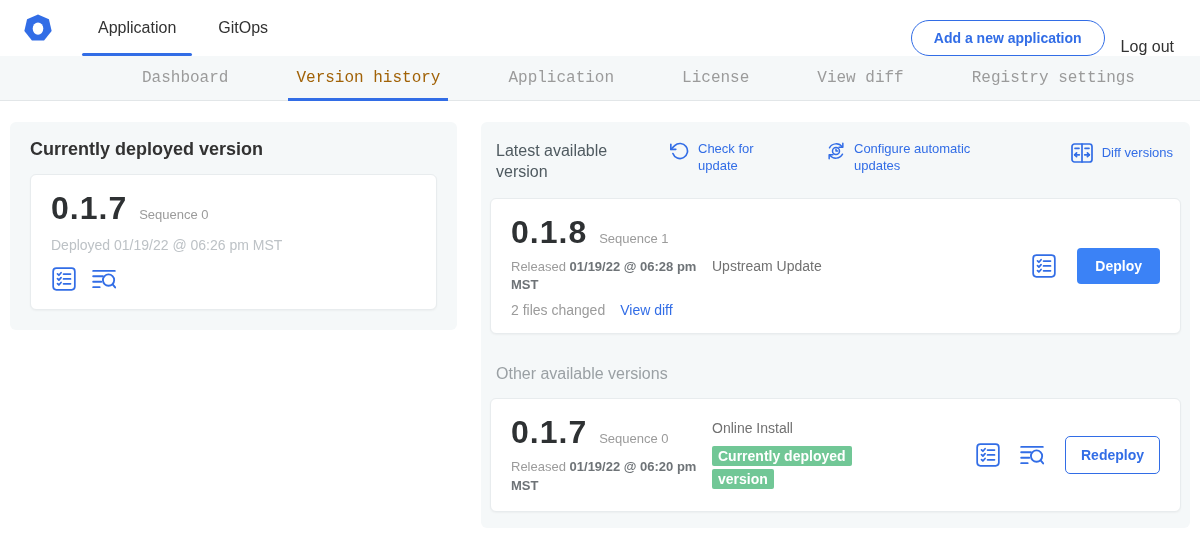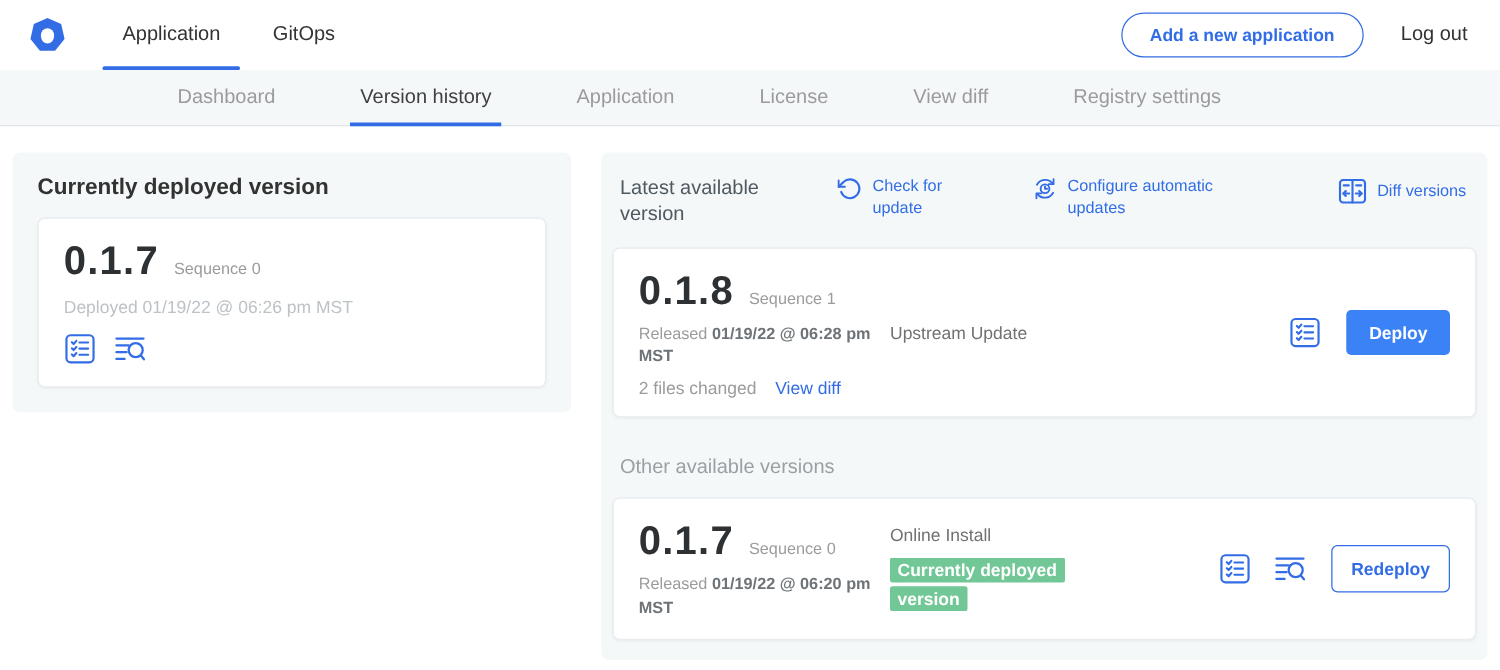--- a/index.html
+++ b/index.html
@@ -10,28 +10,28 @@
     font-family:"Liberation Sans", sans-serif;
   }
   svg { display:block; }
 
   
   .topnav { height:56px; display:flex; align-items:stretch; padding:0 26px 0 24px; background:#fff; }
   .logo-wrap { display:flex; align-items:center; margin-right:29px; }
   .topnav-tabs { display:flex; align-items:stretch; }
   .topnav-tab { display:flex; align-items:center; padding:12px 17px; margin-right:8px; font-size:16px; font-weight:500; color:#323232; position:relative; cursor:pointer; }
   .topnav-tab.active::after { content:""; position:absolute; left:1px; right:1px; bottom:0; height:3px; background:#326de6; border-radius:2px; }
-  .topnav-right { margin-left:auto; display:flex; align-items:center; gap:30px; }
+  .topnav-right { margin-left:auto; display:flex; align-items:flex-end; gap:16px; }
   .add-app-btn { background:#fff; border:1px solid #326de6; color:#326de6; font-weight:700; font-size:14px; padding:9px 22px; border-radius:18px; font-family:inherit; cursor:pointer; }
   .logout { font-size:16px; color:#323232; cursor:pointer; }
 
   
-  .subnav { height:45px; background:#f5f8f9; border-bottom:1px solid #e2e6e8; display:flex; align-items:stretch; padding-left:108px; }
+  .subnav { height:45px; background:#f5f8f9; border-bottom:1px solid #e2e6e8; display:flex; align-items:stretch; padding-left:108px;font-family:Liberation Mono, monospace; }
   .subnav-item { display:flex; align-items:center; padding:0 34px; font-size:16px; color:#9b9b9b; position:relative; cursor:pointer; }
-  .subnav-item.active { color:#404040; font-weight:500; }
+  .subnav-item.active { color:#a16207; font-weight:500; }
   .subnav-item.active::after { content:""; position:absolute; left:26px; right:26px; bottom:-1px; height:3px; background:#326de6; }
 
   
   .content { display:flex; align-items:flex-start; gap:24px; padding:21px 10px 0 10px; }
   .panel { background:#f5f8f9; border-radius:6px; }
   .card { background:#fff; border:1px solid #e8ecee; border-radius:6px; box-shadow:0 1px 2px rgba(0,0,0,0.04); }
 
   
   .deployed-panel { width:447px; padding:17px 20px 20px; flex-shrink:0; }
   .deployed-title { font-size:18px; font-weight:700; color:#323232; margin:0 0 14px; }

